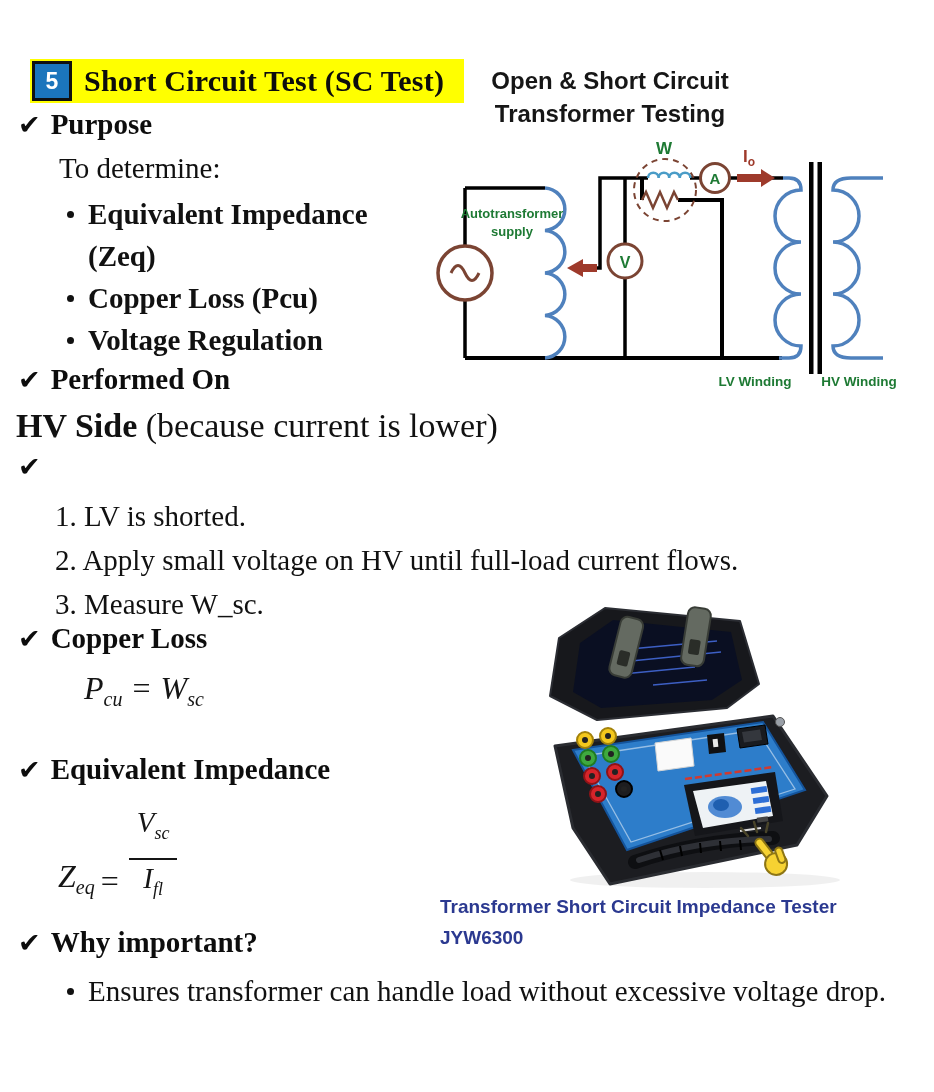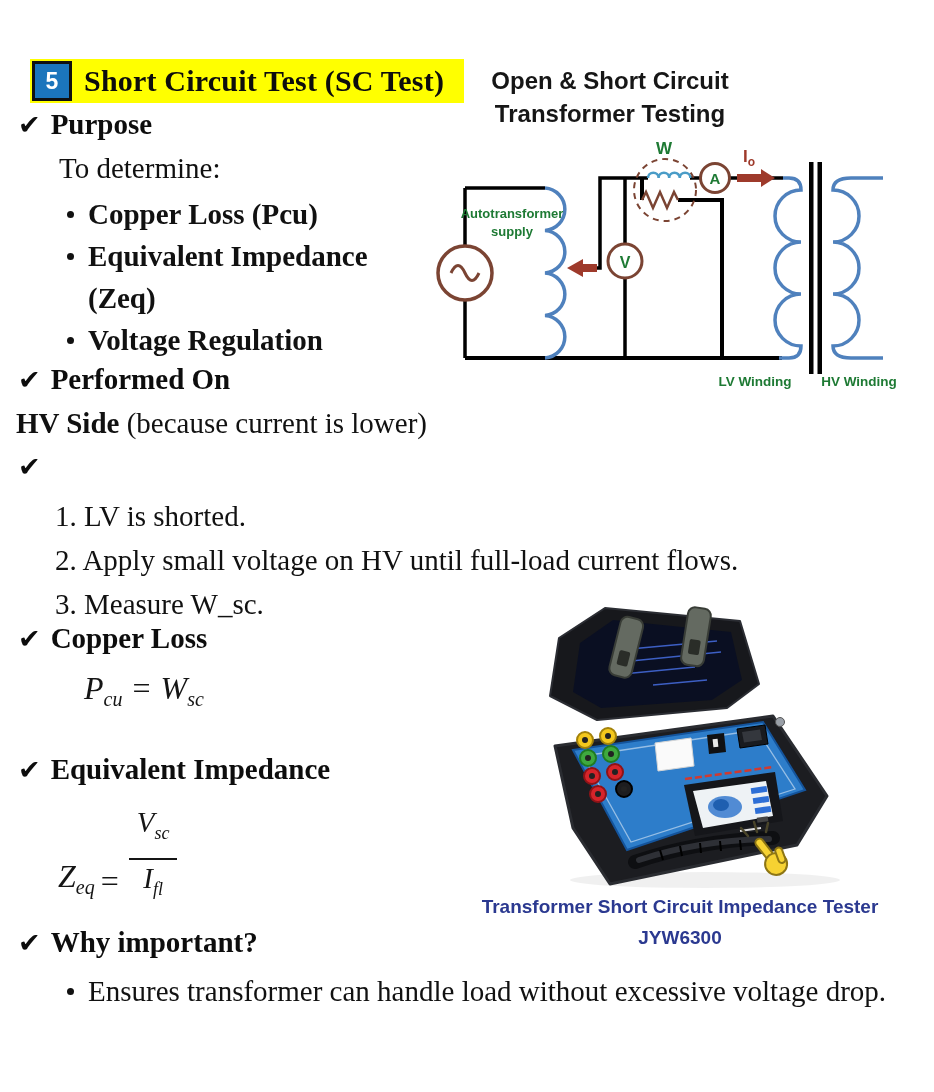--- a/index.html
+++ b/index.html
@@ -31,37 +31,37 @@
   ul.dotlist li::before{content:"";position:absolute;left:9px;top:18px;width:7px;height:7px;
                         border-radius:50%;background:#111;}
   .purpose-list{left:58px;top:193px;width:352px;}
   .purpose-list li{font-weight:bold;font-size:29px;}
   .why-list{left:58px;top:970px;width:852px;}
   .why-list li{font-size:29px;line-height:46px;}
   .why-list li::before{top:20px;}
 
   .steps{position:absolute;left:55px;top:494px;font-size:29px;line-height:44px;}
 
-  .hv-line{position:absolute;left:16px;top:407px;font-size:29px;}
+  .hv-line{position:absolute;left:16px;top:407px;font-size:34px;}
   .hv-line b{font-weight:bold;}
 
   
   .formula{position:absolute;font-style:italic;font-size:32px;color:#151515;}
   .formula sub{font-size:20px;font-style:italic;}
   .f1{left:84px;top:670px;}
   .f1 .eq{padding:0 10px;font-style:normal;}
   .f2{left:58px;top:806px;display:flex;align-items:flex-end;}
   .f2 .eq{padding:0 10px 0 6px;font-style:normal;}
   .frac{display:inline-flex;flex-direction:column;align-items:center;font-size:29px;}
   .frac .num{padding:0 8px 14px 8px;border-bottom:2.5px solid #151515;}
   .frac .den{padding:2px 8px 0 8px;}
   .frac sub{font-size:18px;}
 
   
-  .tester-caption{position:absolute;left:440px;top:891px;width:480px;text-align:center;
+  .tester-caption{position:absolute;left:440px;top:891px;width:480px;text-align:left;
                   font-family:"Liberation Sans",sans-serif;font-weight:700;font-size:19px;
                   line-height:31px;}
 
   svg{display:block;}
   .abs{position:absolute;}
 </style>
 </head>
 <body>
 
 <div class="page">
@@ -136,22 +136,22 @@
     <text x="320" y="248" text-anchor="middle" font-family="Liberation Sans,sans-serif" font-weight="bold" font-size="13.5" fill="#1E7A34">LV Winding</text>
     <text x="424" y="248" text-anchor="middle" font-family="Liberation Sans,sans-serif" font-weight="bold" font-size="13.5" fill="#1E7A34">HV Winding</text>
   </svg>
 
   <div class="sec" style="top:108px;">
     <span class="check">✔</span>
     <span class="sec-label">Purpose</span>
   </div>
   <div class="body-text" style="left:17px;top:152px;">To determine:</div>
   <ul class="dotlist purpose-list">
+    <li>Equivalent Impedance (Zeq)</li>
     <li>Copper Loss (Pcu)</li>
-    <li>Equivalent Impedance (Zeq)</li>
     <li>Voltage Regulation</li>
   </ul>
 
   <div class="sec" style="top:363px;">
     <span class="check">✔</span>
     <span class="sec-label">Performed On</span>
   </div>
   <div class="hv-line"><b>HV Side</b><span> (because current is lower)</span></div>
 
   <div class="sec" style="top:451px;">

